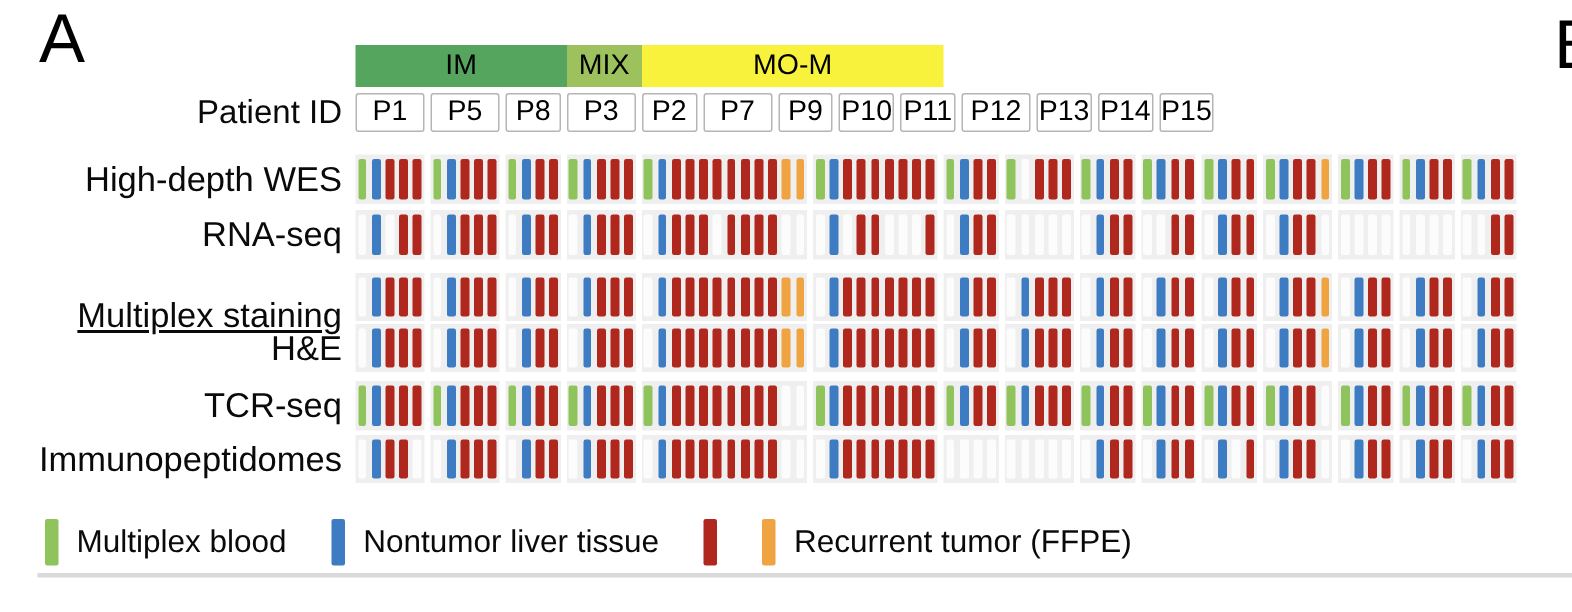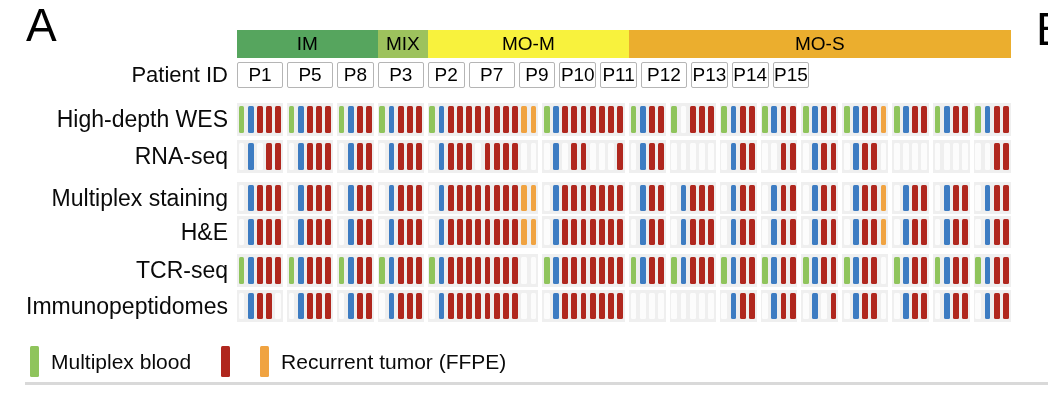--- a/index.html
+++ b/index.html
@@ -35,21 +35,20 @@
 <div id="stage">
   <div id="panel-a" class="panel-letter">A</div>
   <div id="panel-b" class="panel-letter">B</div>
 
   <div id="patient-id-label">Patient ID</div>
 
   <div id="groups-row">
       <div class="group-band" style="width: 140.8px; background: rgb(86, 165, 94);">IM</div>
       <div class="group-band" style="width: 50px; background: rgb(157, 194, 93);">MIX</div>
       <div class="group-band" style="width: 201.2px; background: rgb(248, 242, 61);">MO-M</div>
-      <div class="group-band" style="width: 381.6px; background: rgb(235, 174, 46);">MO-S</div>
     </div>
   <div id="patients-row">
       <div class="patient-cell" style="width: 46px;">P1</div>
       <div class="patient-cell" style="width: 46px;">P5</div>
       <div class="patient-cell" style="width: 36.8px;">P8</div>
       <div class="patient-cell" style="width: 46px;">P3</div>
       <div class="patient-cell" style="width: 36.8px;">P2</div>
       <div class="patient-cell" style="width: 46px;">P7</div>
       <div class="patient-cell" style="width: 36.8px;">P9</div>
       <div class="patient-cell" style="width: 36.8px;">P10</div>
@@ -587,21 +586,21 @@
             <div class="bar" style="width: 5.8px; height: 27px; background: rgb(252, 252, 252);"></div>
           </div>
           <div class="slot" style="width: 9.2px;">
             <div class="bar" style="width: 5.8px; height: 27px; background: rgb(176, 39, 30);"></div>
           </div>
           <div class="slot" style="width: 9.2px;">
             <div class="bar" style="width: 5.8px; height: 27px; background: rgb(176, 39, 30);"></div>
           </div>
         </div>
       </div>
-      <div class="rowlabel" style="top: 182px; height: 32px;">Multiplex staining</div>
+      <div class="rowlabel" style="top: 194px; height: 32px; text-decoration: underline;">Multiplex staining</div>
       <div class="band" style="top: 182px; height: 32px;">
         <div class="pblock" style="width: 46px; background: rgb(239, 239, 239);">
           <div class="slot" style="width: 9.2px;">
             <div class="bar" style="width: 5.8px; height: 26px; background: rgb(252, 252, 252);"></div>
           </div>
           <div class="slot" style="width: 9.2px;">
             <div class="bar" style="width: 5.8px; height: 26px; background: rgb(61, 124, 194);"></div>
           </div>
           <div class="slot" style="width: 9.2px;">
             <div class="bar" style="width: 5.8px; height: 26px; background: rgb(176, 39, 30);"></div>
@@ -1660,20 +1659,24 @@
           <div class="slot" style="width: 9.2px;">
             <div class="bar" style="width: 5.8px; height: 26px; background: rgb(176, 39, 30);"></div>
           </div>
         </div>
       </div>
     </div>
   <div id="legend">
       <div class="legend-item">
         <div class="legend-swatch" style="background: rgb(143, 196, 92);"></div>
         <div class="legend-label">Multiplex blood</div>
+      </div>
+      <div class="legend-item">
+        <div class="legend-swatch" style="background: rgb(61, 124, 194);"></div>
+        <div class="legend-label">Nontumor liver tissue</div>
       </div>
       <div class="legend-item">
         <div class="legend-swatch" style="background: rgb(176, 39, 30);"></div>
       </div>
       <div class="legend-item">
         <div class="legend-swatch" style="background: rgb(240, 163, 65);"></div>
         <div class="legend-label">Recurrent tumor (FFPE)</div>
       </div>
     </div>
   <div id="baseline"></div>

